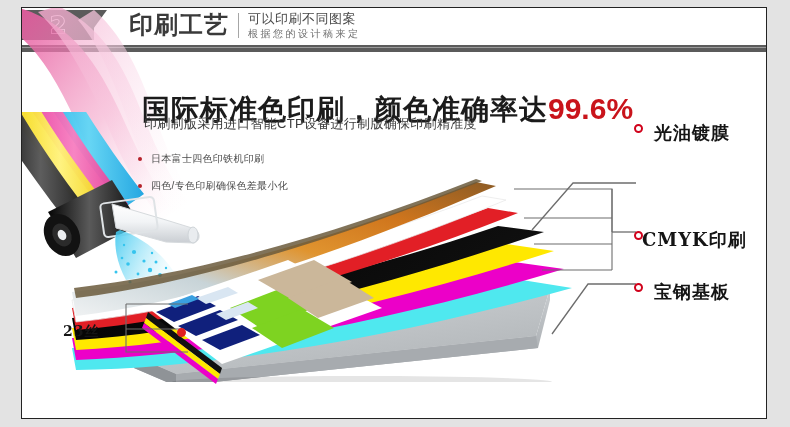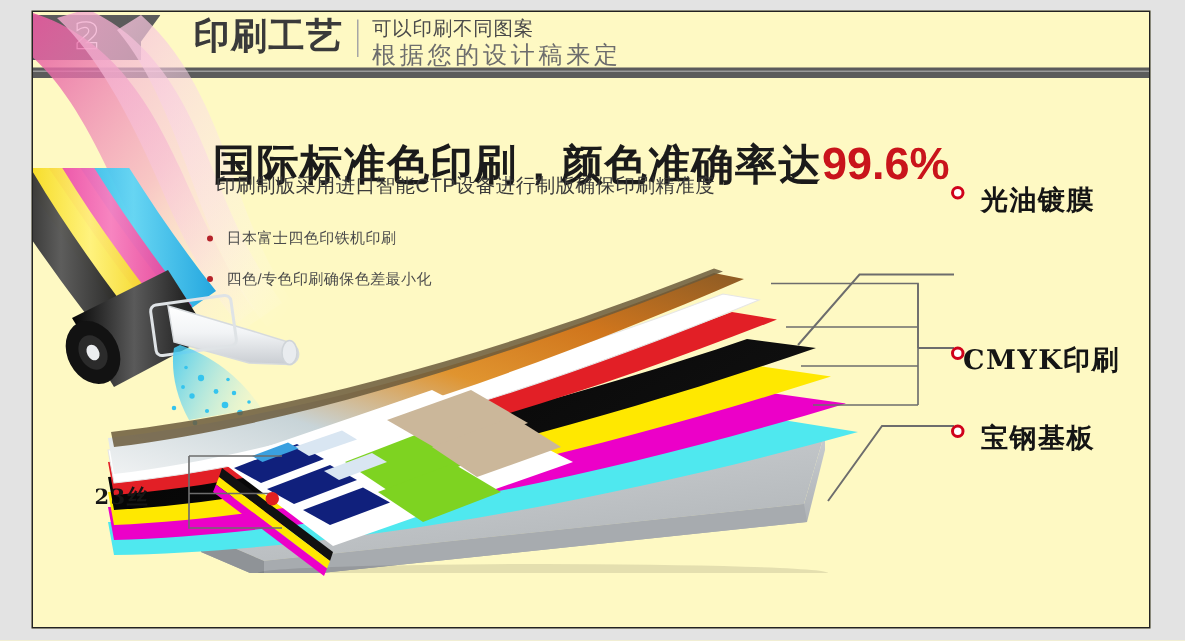--- a/index.html
+++ b/index.html
@@ -8,21 +8,21 @@
     background:#e3e3e3;
     font-family:"Liberation Sans","DejaVu Sans",sans-serif;
     overflow:hidden;
   }
   .page{position:relative;width:790px;height:427px;}
 
   
   .panel{
     position:absolute;left:21px;top:7px;
     width:746px;height:412px;
-    background:#fef9c3;
+    background:#ffffff;
     border:1px solid #232323;
     box-sizing:border-box;
     overflow:hidden;
   }
 
   
   .header{position:absolute;left:0;top:0;width:746px;height:37px;}
   .hdr-badge{
     position:absolute;left:0;top:2px;width:72px;height:30px;
     background:#5b5b5b;
@@ -54,21 +54,21 @@
     width:1px;height:25px;background:#a6a6a6;
   }
   .hdr-sub1{
     position:absolute;left:226px;top:2px;
     font-size:13px;font-weight:normal;color:#4a4a4a;
     letter-spacing:0.5px;white-space:nowrap;
   }
   .hdr-sub2{
     position:absolute;left:226px;top:19px;
     font-family:"DejaVu Serif","Liberation Serif",serif;
-    font-size:16px;color:#6d6d6d;
+    font-size:10px;color:#6d6d6d;
     letter-spacing:2.5px;white-space:nowrap;
   }
   .hdr-rule{
     position:absolute;left:0;top:37px;width:746px;height:7px;
     background:#5b5b5b;
   }
   .hdr-rule-in{
     position:absolute;left:0;top:2px;width:746px;height:1px;
     background:#9a9a9a;
   }

